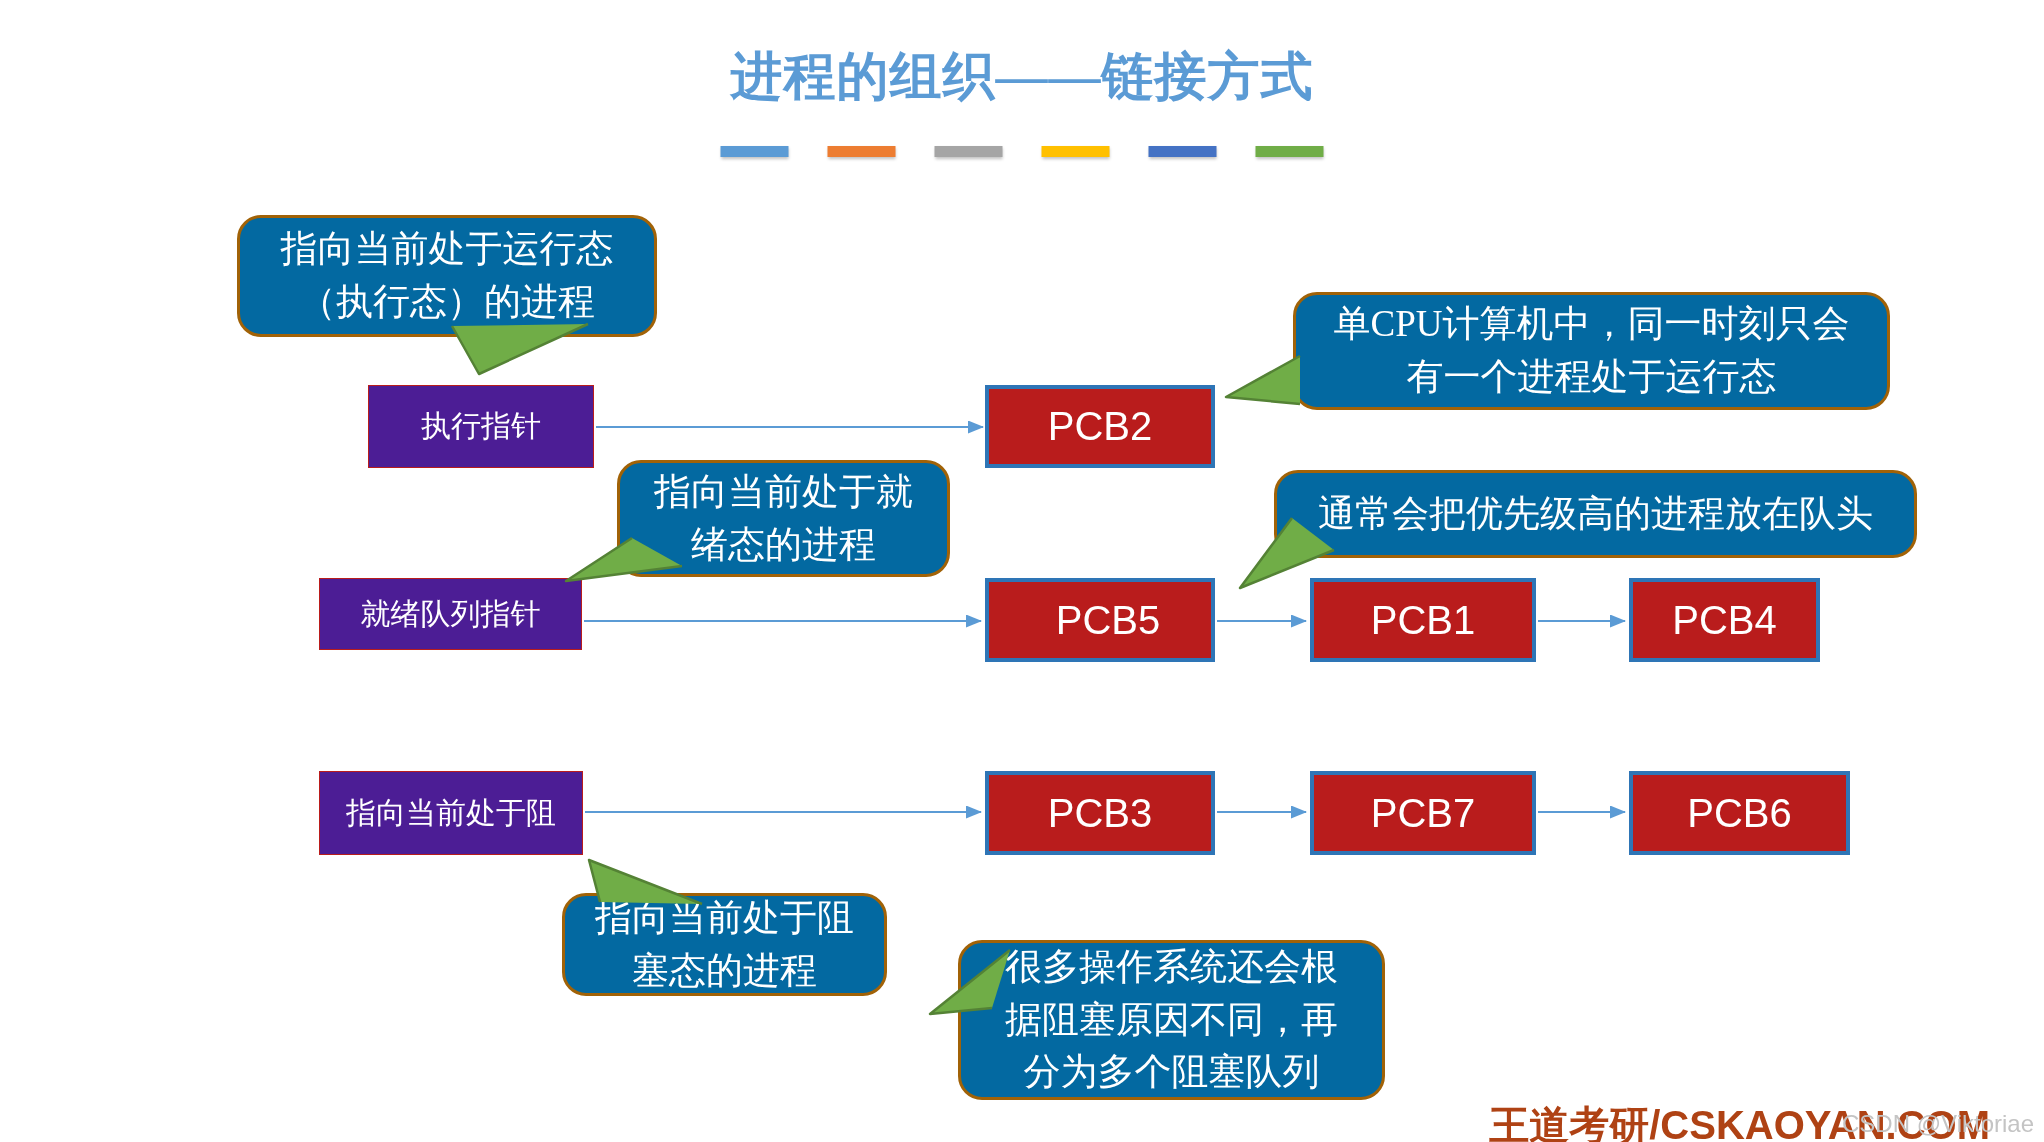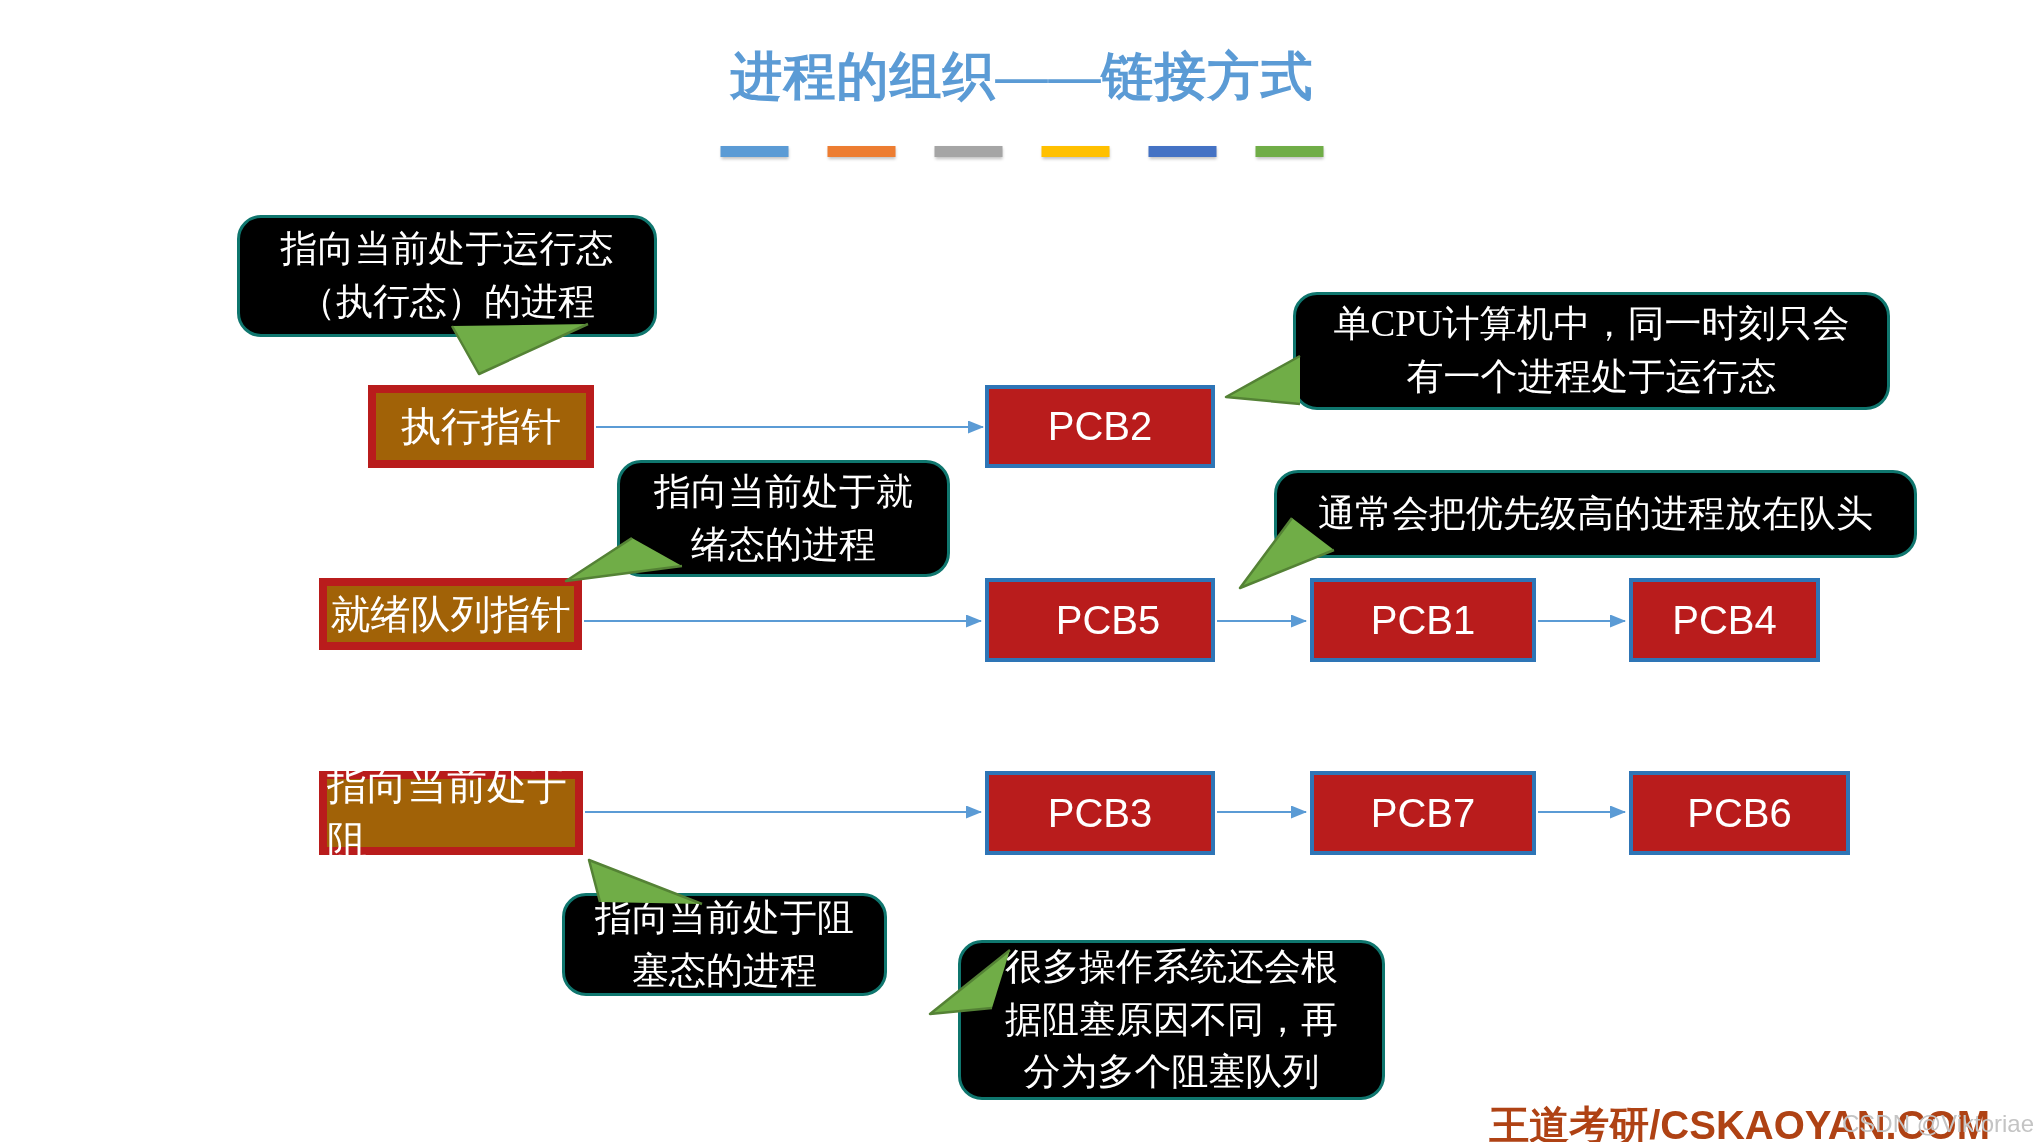--- a/index.html
+++ b/index.html
@@ -15,33 +15,33 @@
     font-size:52px;font-weight:bold;color:#5B9BD5;letter-spacing:1px;
   }
   
   .bars{
     position:absolute;top:146px;left:50%;transform:translateX(-50%);
     display:flex;gap:39px;
   }
   .bar{width:68px;height:11px;box-shadow:0 2px 3px rgba(0,0,0,.25);}
   
   .pbox{
-    position:absolute;background:#a16207;border:8px solid #b91c1c;
-    color:#fff;font-size:40px;display:flex;align-items:center;justify-content:center;
+    position:absolute;background:#4c1d95;border:1px solid #b91c1c;
+    color:#fff;font-size:30px;display:flex;align-items:center;justify-content:center;
     box-sizing:border-box;z-index:1;
   }
   
   .pcb{
     position:absolute;background:#b91c1c;border:4px solid #2E75B6;
     color:#fff;font-size:40px;font-family:"Liberation Sans","DejaVu Sans",sans-serif;
     display:flex;align-items:center;justify-content:center;box-sizing:border-box;z-index:1;
   }
   
   .bubble{
-    position:absolute;background:#000000;border:3px solid #0f766e;border-radius:24px;
+    position:absolute;background:#0369a1;border:3px solid #a16207;border-radius:24px;
     color:#fff;font-size:37px;line-height:1.42;text-align:center;white-space:pre-line;
     display:flex;align-items:center;justify-content:center;box-sizing:border-box;
     z-index:2;padding:4px 10px;
   }
   svg.overlay{position:absolute;left:0;top:0;z-index:3;pointer-events:none;}
   .tail{fill:#70AD47;stroke:#548235;stroke-width:2.5;stroke-linejoin:round;}
   .aline{stroke:#5B9BD5;stroke-width:2.2;}
   .ahead{fill:#5B9BD5;}
   
   .wm-red{

